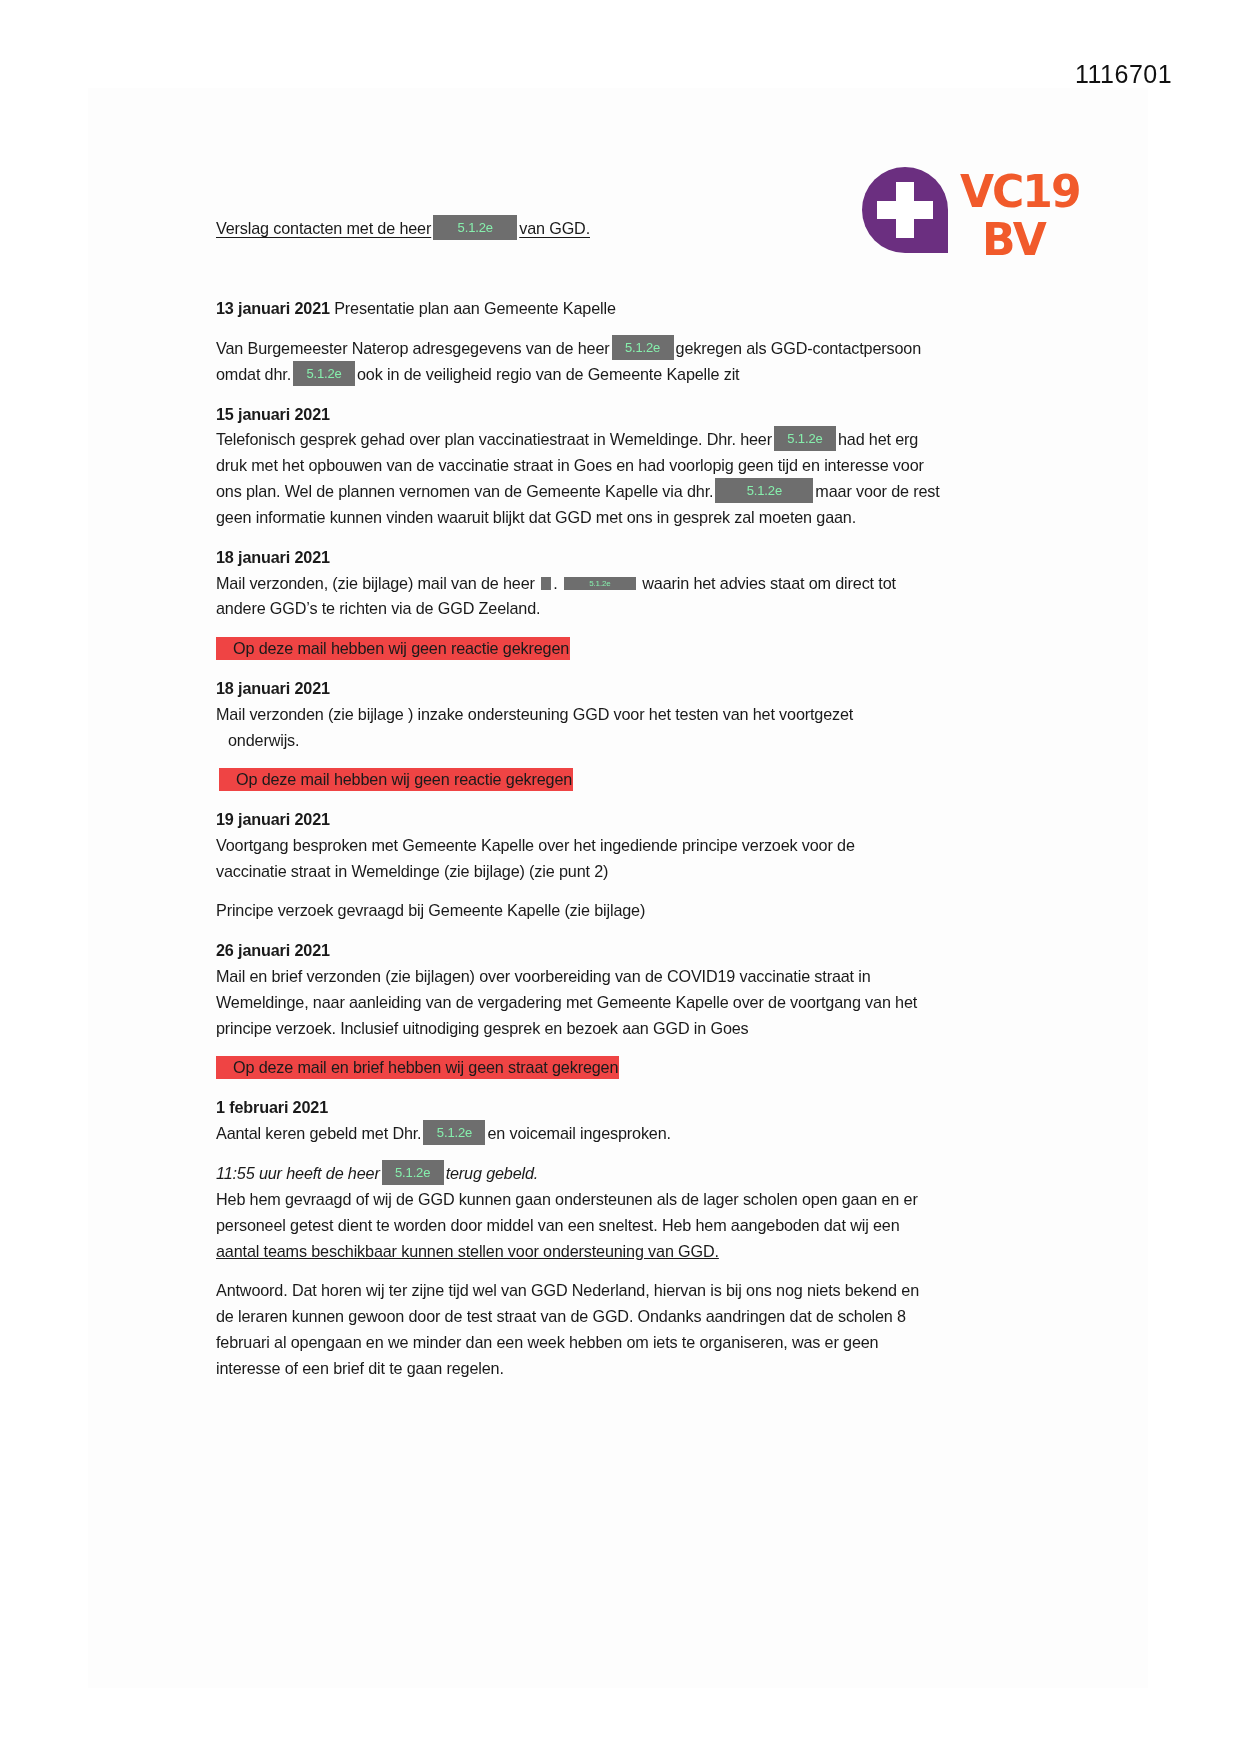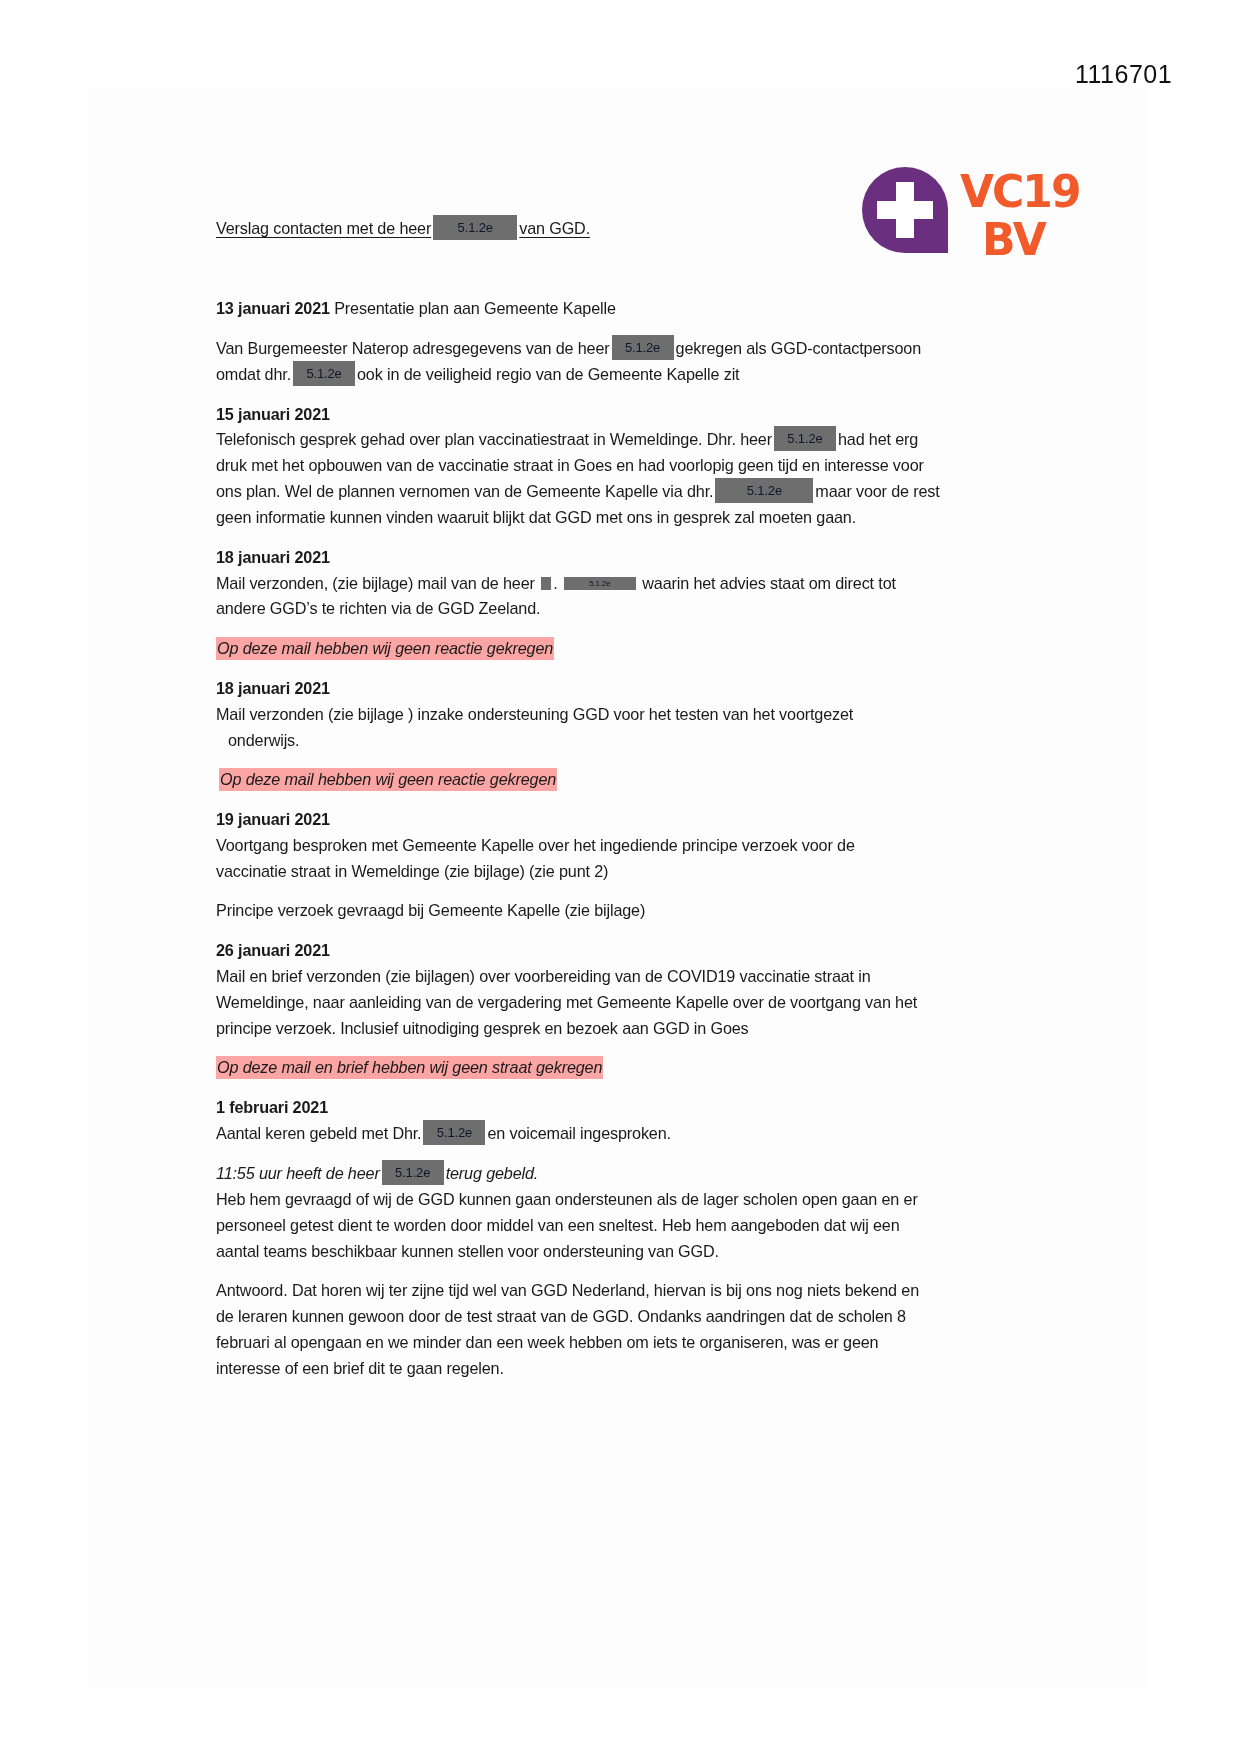--- a/index.html
+++ b/index.html
@@ -5,22 +5,22 @@
   html, body { margin:0; padding:0; }
   body { width:1241px; height:1754px; background:#ffffff; position:relative; overflow:hidden;
          font-family:"Liberation Sans", sans-serif; color:#1a1a1a; }
   .scan { position:absolute; left:88px; top:88px; width:1060px; height:1600px; background:#fdfdfd; }
   .docid { position:absolute; left:1075px; top:60px; font-size:25px; color:#111; letter-spacing:0.5px; }
   .logo { position:absolute; left:860px; top:165px; width:230px; height:95px; }
   .line { position:absolute; left:216px; font-size:16.2px; line-height:22px; white-space:nowrap; letter-spacing:-0.15px; }
   .b { font-weight:bold; }
   .i { font-style:italic; }
   .u { text-decoration:underline; text-underline-offset:3px; }
-  .hl { background:#fca5a5; padding:2px 1px 3px 1px;font-style:italic; }
-  .red { display:inline-block; background:#6e6e6e; color:#0f172a; font-size:13px; text-align:center;
+  .hl { background:#ef4444; padding:2px 1px 3px 17px; }
+  .red { display:inline-block; background:#6e6e6e; color:#86efac; font-size:13px; text-align:center;
          vertical-align:middle; height:25px; line-height:25px; margin:0 2px; position:relative; top:-2px; }
   .red.sm { font-size:8px; height:13px; line-height:13px; top:-1px; }
   .red.tiny { width:10px; height:13px; font-size:7px; line-height:13px; top:-1px; }
 </style>
 </head>
 <body>
 
 <div class="scan"></div>
 
 <div class="docid">1116701</div>
@@ -68,17 +68,17 @@
 <div class="line" style="top:965px;">Mail en brief verzonden  (zie bijlagen) over voorbereiding van de COVID19 vaccinatie straat in</div>
 <div class="line" style="top:991px;">Wemeldinge, naar aanleiding van de vergadering met Gemeente Kapelle over de voortgang van het</div>
 <div class="line" style="top:1017px;">principe verzoek. Inclusief uitnodiging gesprek en bezoek aan GGD in Goes</div>
 <div class="line" style="top:1056px;"><span class="hl">Op deze mail en brief hebben wij geen straat gekregen</span></div>
 
 <div class="line b" style="top:1096px;">1 februari 2021</div>
 <div class="line" style="top:1122px;"><span>Aantal keren gebeld met Dhr.</span><span class="red" style="width:62px;">5.1.2e</span><span>en voicemail ingesproken.</span></div>
 <div class="line i" style="top:1162px;"><span>11:55 uur heeft de  heer</span><span class="red" style="width:62px; font-style:normal;">5.1.2e</span><span>terug gebeld.</span></div>
 <div class="line" style="top:1188px;">Heb hem gevraagd of wij de GGD kunnen gaan ondersteunen als de lager scholen open gaan en er</div>
 <div class="line" style="top:1214px;">personeel getest dient te worden door middel van een sneltest. Heb hem aangeboden dat wij een</div>
-<div class="line" style="top:1240px;">aantal teams beschikbaar kunnen stellen voor ondersteuning van GGD.</div>
+<div class="line" style="top:1240px;text-decoration:underline;">aantal teams beschikbaar kunnen stellen voor ondersteuning van GGD.</div>
 <div class="line" style="top:1279px;">Antwoord. Dat horen wij ter zijne tijd wel van GGD Nederland, hiervan is bij ons nog niets bekend en</div>
 <div class="line" style="top:1305px;">de leraren kunnen gewoon door de test straat van de GGD. Ondanks aandringen dat de scholen 8</div>
 <div class="line" style="top:1331px;">februari al opengaan en we minder dan een week hebben om iets te organiseren, was er geen</div>
 <div class="line" style="top:1357px;">interesse of een brief dit te gaan regelen.</div>
 
 </body></html>

